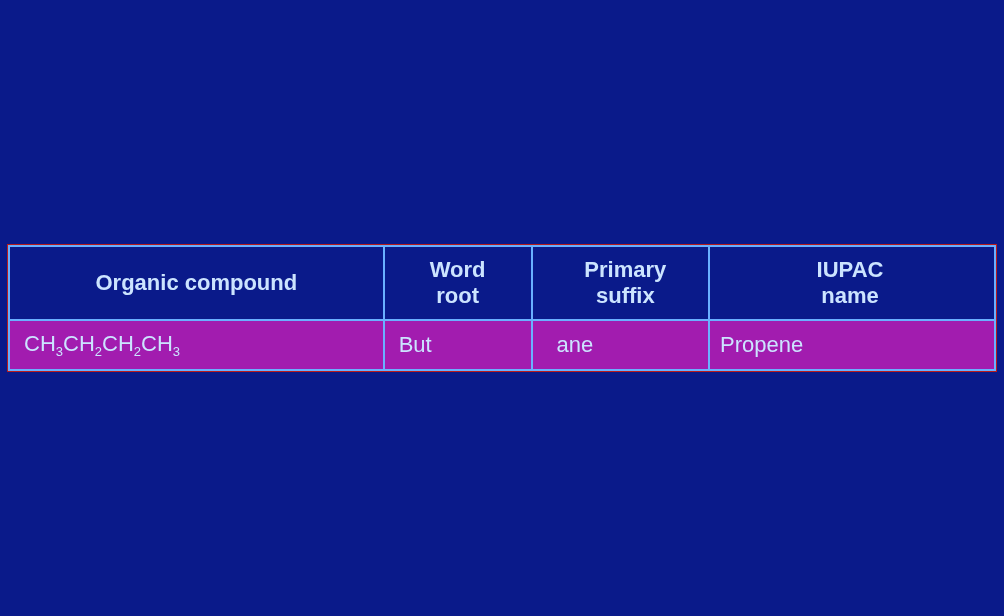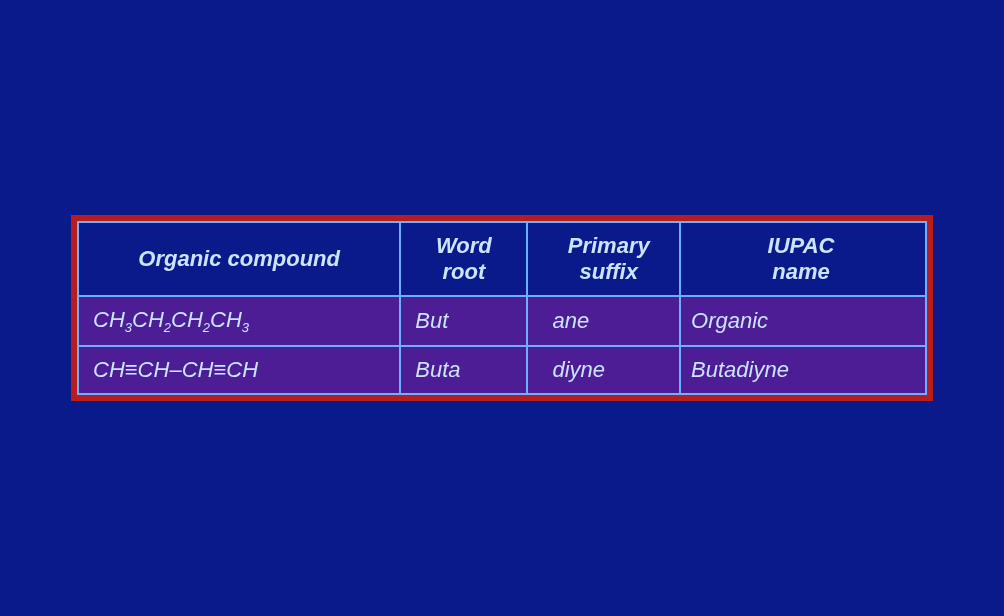--- a/index.html
+++ b/index.html
@@ -13,23 +13,22 @@
       height: 616px;
       background: #0a1a8a;
       font-family: Arial, sans-serif;
       display: flex;
       align-items: center;
       justify-content: center;
       overflow: hidden;
     }
 
     .table-container {
-      width: 862px;
-      border: 6px solid #b91c1c;
-      font-style: italic;
+      width: 990px;
+      border: 1px solid #b91c1c;
     }
 
     table {
       width: 100%;
       border-collapse: collapse;
       color: #cce4ff;
       font-size: 22px;
     }
 
     th, td {
@@ -40,21 +39,21 @@
 
     thead th {
       background: #0a1a8a;
       text-align: center;
       font-weight: bold;
       color: #cce4ff;
       font-size: 22px;
     }
 
     tbody td {
-      background: #4c1d95;
+      background: #a21caf;
       color: #cce4ff;
       font-size: 22px;
     }
 
     .col-compound {
       width: 38%;
     }
 
     .col-root {
       width: 15%;
@@ -94,23 +93,17 @@
         <th class="col-iupac">
           <span>IUPAC<br>name</span>
         </th>
       </tr>
     </thead>
     <tbody id="table-body">
     <tr>
           <td class="col-compound">CH<sub>3</sub>CH<sub>2</sub>CH<sub>2</sub>CH<sub>3</sub></td>
           <td class="col-root">But</td>
           <td class="col-suffix">ane</td>
-          <td class="col-iupac">Organic</td>
-        </tr>
-        <tr>
-          <td class="col-compound">CH≡CH–CH≡CH</td>
-          <td class="col-root">Buta</td>
-          <td class="col-suffix">diyne</td>
-          <td class="col-iupac">Butadiyne</td>
+          <td class="col-iupac">Propene</td>
         </tr>
       </tbody>
   </table>
 </div>
 
 </body></html>

